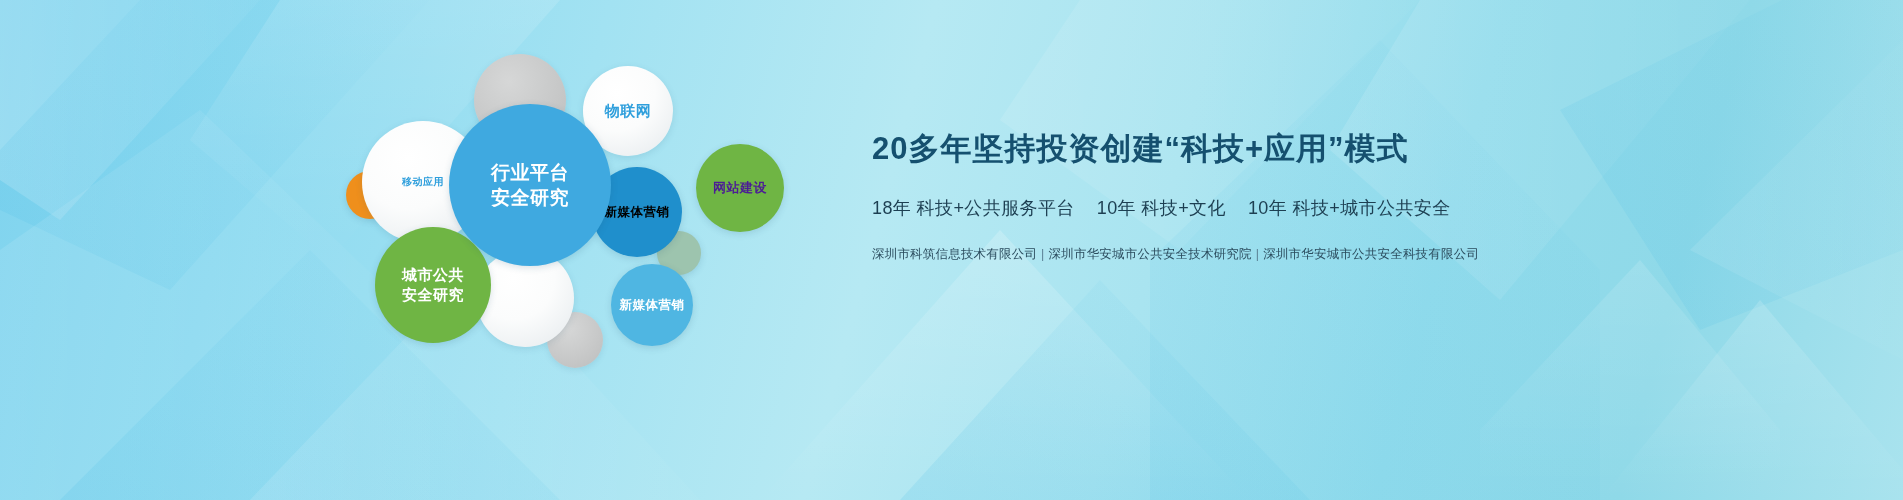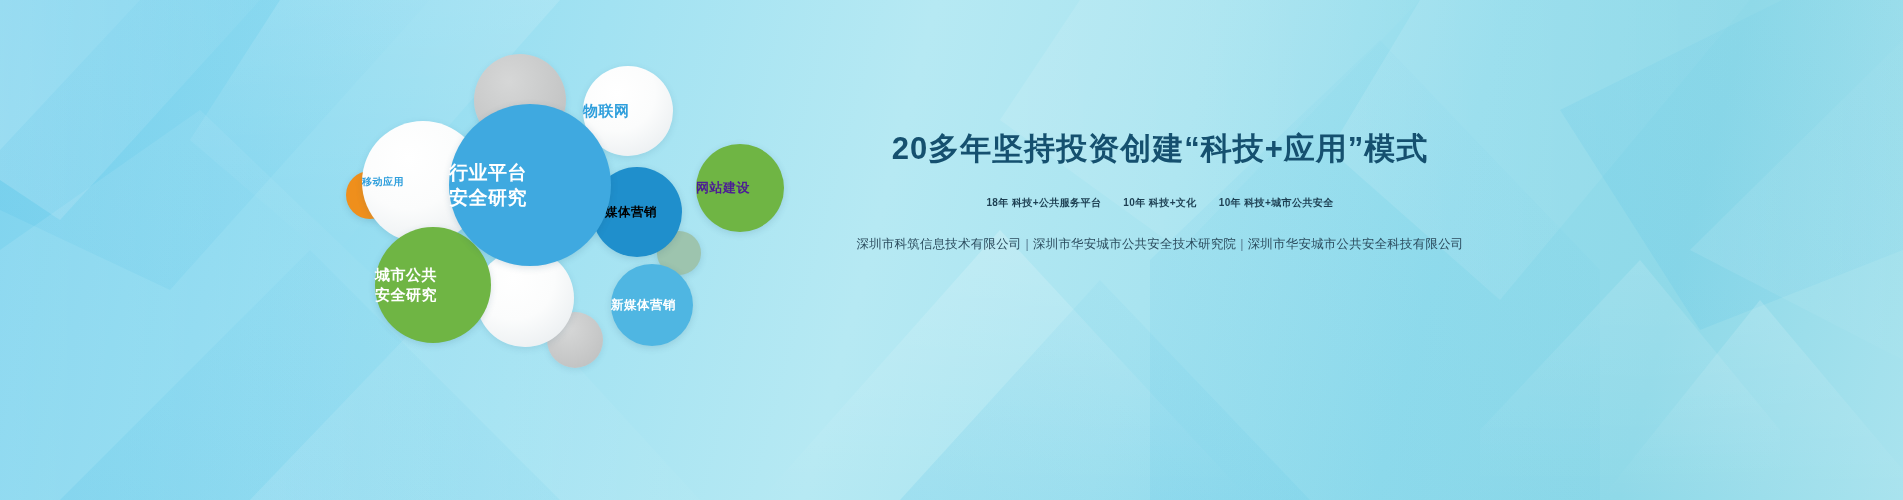--- a/index.html
+++ b/index.html
@@ -43,50 +43,51 @@
     top: 40px;
     width: 500px;
     height: 330px;
   }
 
   .bubble {
     position: absolute;
     border-radius: 50%;
     display: flex;
     align-items: center;
+    justify-content: center;
     text-align: center;
     line-height: 1.32;
     font-weight: bold;
     box-sizing: border-box;
     letter-spacing: 0.5px;
   }
 
   .bubble .lbl { display: block; white-space: pre-line; }
 
   
   .textblock {
     position: absolute;
-    left: 830px;
+    left: 872px;
     top: 128px;
     width: 660px;
-    text-align: center;
+    text-align: left;
   }
 
   .headline {
     font-size: 31px;
     font-weight: bold;
     color: #15506f;
     letter-spacing: 1px;
     margin: 0 0 26px 0;
     white-space: nowrap;
   }
 
   .subline {
-    font-size: 10px;
-    font-weight: bold;
+    font-size: 18px;
+    font-weight: normal;
     color: #1d3f52;
     margin: 0 0 26px 0;
     letter-spacing: 0.4px;
     white-space: nowrap;
   }
   .subline .gap { display: inline-block; width: 22px; }
 
   .companies {
     font-size: 12.5px;
     color: #2b4c5e;

